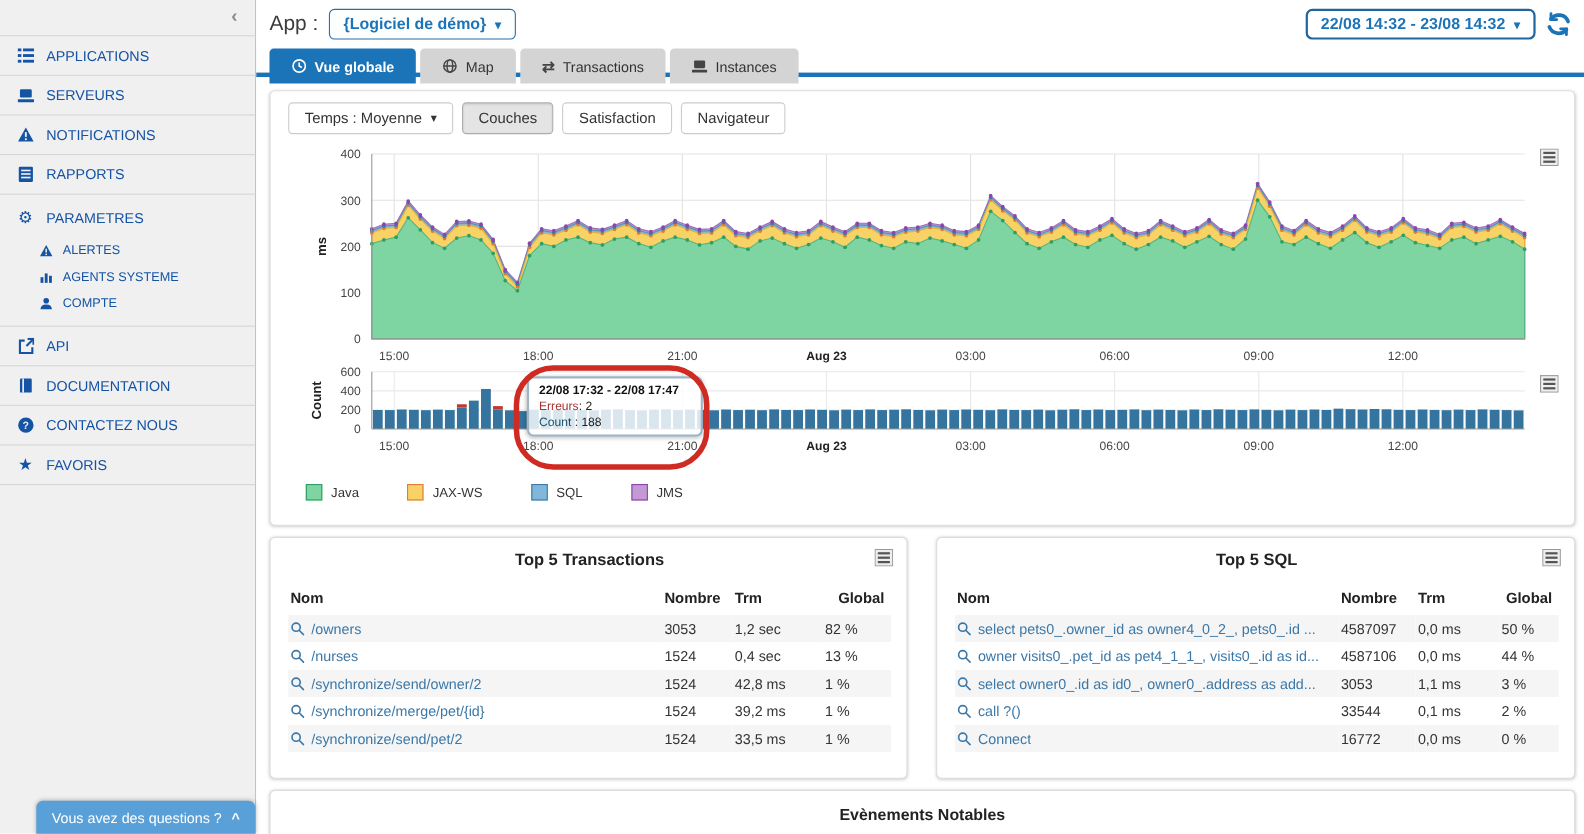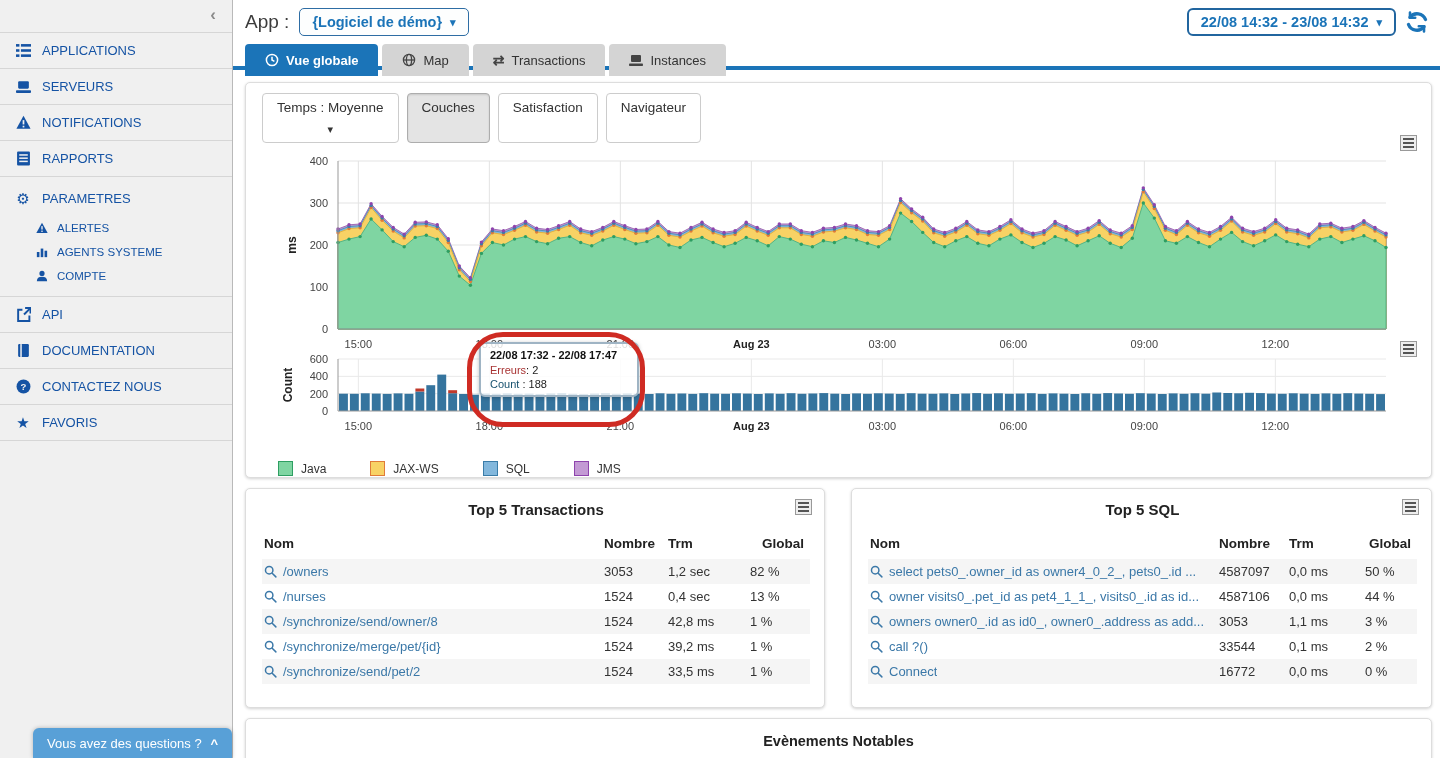--- a/index.html
+++ b/index.html
@@ -39,21 +39,21 @@
   .tab.active { background:#1b74b8; color:#fff; font-weight:bold; }
 
   .content { padding:12px 8px 0 12px; background:#fff; }
   .card { background:#fff; border:1px solid #ddd; border-radius:5px;
     box-shadow:0 1px 3px rgba(0,0,0,0.18); position:relative; }
   .chart-card { width:1187px; height:396px; margin-bottom:10px; padding-top:10px; }
 
   .filter-row { display:flex; gap:8px; margin:0 0 12px 16px; }
   .fbtn { display:flex; align-items:center; gap:8px; border:1px solid #ccc; background:#fff;
     border-radius:4px; padding:6px 14px; font-size:13.5px; color:#333; cursor:pointer;
-    font-family:"Liberation Sans", sans-serif;flex-direction:column; }
+    font-family:"Liberation Sans", sans-serif; }
   .fbtn.active { background:#e4e4e4; border-color:#adadad; box-shadow:inset 0 1px 2px rgba(0,0,0,0.12); }
 
   svg.chart { display:block; }
   svg .tick { font-size:11px; fill:#444; font-family:"Liberation Sans", sans-serif; }
   svg .tick.bold { font-weight:bold; fill:#222; }
   svg .axis-label { font-size:12px; font-weight:bold; fill:#222; font-family:"Liberation Sans", sans-serif; }
 
   .legend { display:flex; gap:44px; margin:26px 0 0 32px; align-items:center; }
   .legend-item { display:flex; align-items:center; gap:8px; font-size:12px; color:#333; }
   .legend-swatch { width:15px; height:15px; border:1px solid #888; display:inline-block; }
@@ -950,21 +950,21 @@
                 <td>0,4 sec</td>
                 <td>13 %</td>
               </tr>
               <tr class="zebra">
                 <td>
                     <a class="tlink">
                       <svg width="13" height="13" viewBox="0 0 14 14" fill="none" stroke="#3b78a8" stroke-width="1.6">
                         <circle cx="5.6" cy="5.6" r="4"></circle>
                         <line x1="8.8" y1="8.8" x2="12.8" y2="12.8" stroke-linecap="round"></line>
                       </svg>
-                      <span>/synchronize/send/owner/8</span>
+                      <span>/synchronize/send/owner/2</span>
                     </a>
                   </td>
                 <td>1524</td>
                 <td>42,8 ms</td>
                 <td>1 %</td>
               </tr>
               <tr>
                 <td>
                     <a class="tlink">
                       <svg width="13" height="13" viewBox="0 0 14 14" fill="none" stroke="#3b78a8" stroke-width="1.6">
@@ -1044,21 +1044,21 @@
                 <td>0,0 ms</td>
                 <td>44 %</td>
               </tr>
               <tr class="zebra">
                 <td>
                     <a class="tlink">
                       <svg width="13" height="13" viewBox="0 0 14 14" fill="none" stroke="#3b78a8" stroke-width="1.6">
                         <circle cx="5.6" cy="5.6" r="4"></circle>
                         <line x1="8.8" y1="8.8" x2="12.8" y2="12.8" stroke-linecap="round"></line>
                       </svg>
-                      <span>owners owner0_.id as id0_, owner0_.address as add...</span>
+                      <span>select owner0_.id as id0_, owner0_.address as add...</span>
                     </a>
                   </td>
                 <td>3053</td>
                 <td>1,1 ms</td>
                 <td>3 %</td>
               </tr>
               <tr>
                 <td>
                     <a class="tlink">
                       <svg width="13" height="13" viewBox="0 0 14 14" fill="none" stroke="#3b78a8" stroke-width="1.6">

